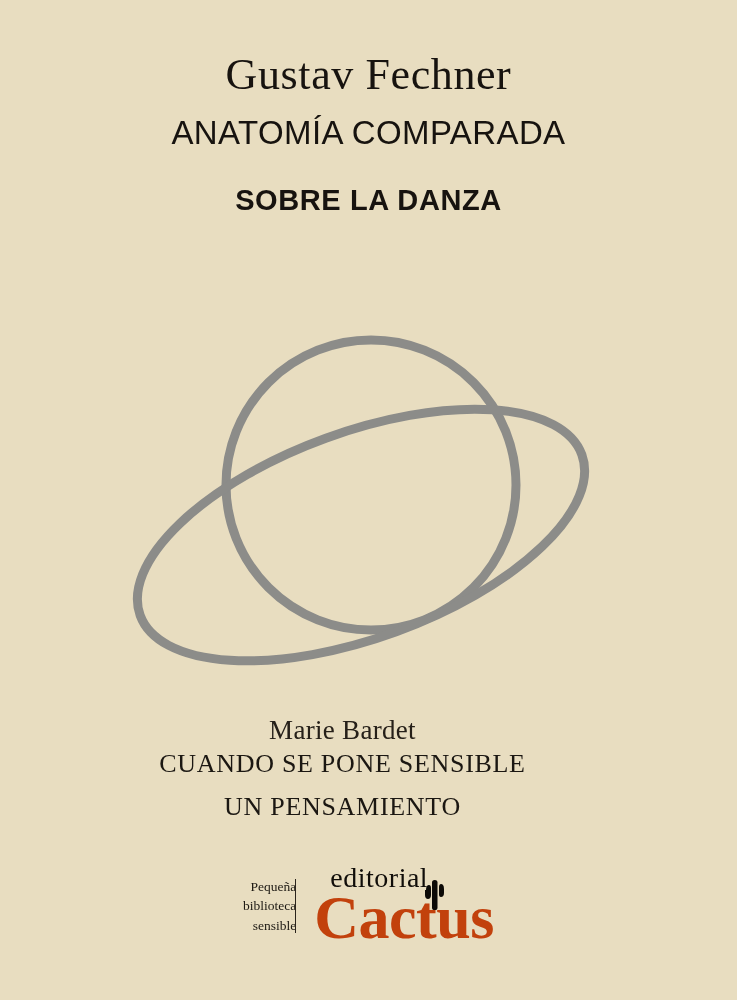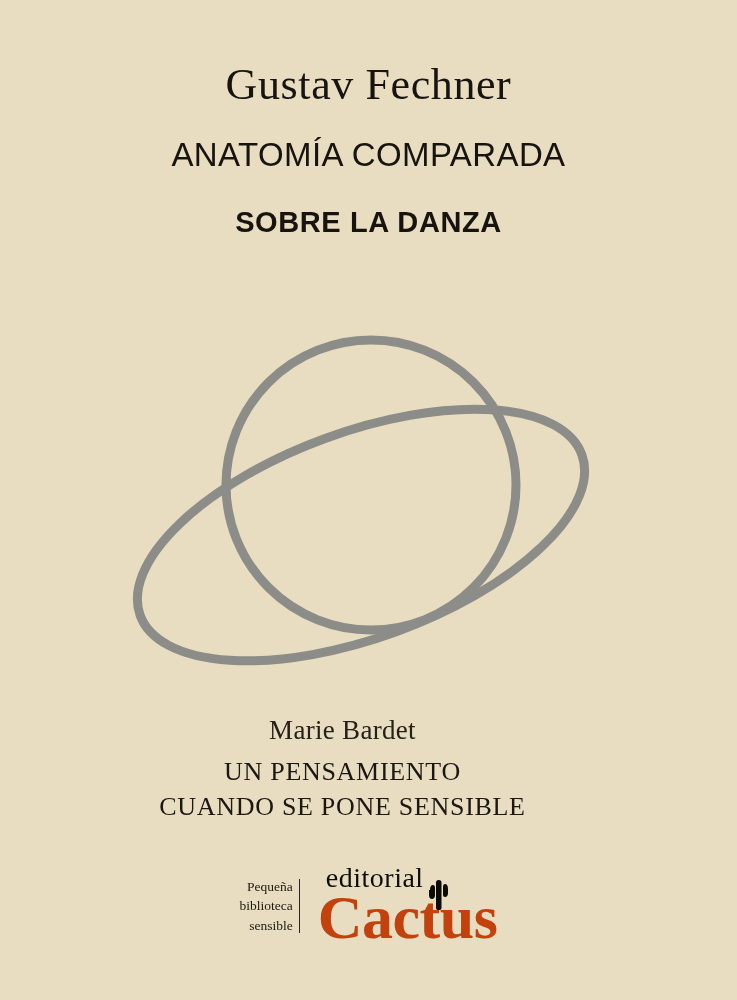--- a/index.html
+++ b/index.html
@@ -17,34 +17,34 @@
   }
   .cover {
     position: absolute;
     inset: 0;
     background: #e8ddc0;
   }
 
   
   .top-block {
     position: absolute;
-    top: 62px;
+    top: 52px;
     left: 0;
     width: 737px;
     text-align: center;
   }
   .author {
     font-family: "Liberation Serif", serif;
     font-size: 44px;
     letter-spacing: 0.6px;
     line-height: 1.05;
     color: #17130f;
   }
   .title {
-    margin-top: 26px;
+    margin-top: 14px;
     font-family: "Liberation Sans", sans-serif;
     font-size: 33px;
     font-weight: 400;
     line-height: 1.28;
     letter-spacing: 0.4px;
     color: #17130f;
     text-align: center;
   }
   .title .line {
     display: block;
@@ -106,41 +106,41 @@
     align-items: center;
     justify-content: center;
     gap: 18px;
   }
   .collection {
     font-family: "Liberation Serif", serif;
     font-size: 13.5px;
     line-height: 1.45;
     text-align: right;
     color: #1d1913;
-    padding-right: 7px;
+    padding-right: 0;
     position: relative;
   }
   .collection .rule {
     position: absolute;
     right: 0;
     top: 2px;
     bottom: 2px;
     width: 1px;
     background: #2a241c;
   }
   .imprint {
     text-align: left;
     line-height: 1;
   }
   .imprint-editorial {
     font-family: "Liberation Serif", serif;
     font-size: 28px;
     letter-spacing: 0.5px;
     color: #100d09;
-    margin-left: 8px;
+    margin-left: 16px;
   }
   .imprint-cactus {
     font-family: "Liberation Serif", serif;
     font-weight: 700;
     font-size: 62px;
     letter-spacing: -0.5px;
     color: #c2410c;
     position: relative;
     margin-top: -6px;
   }
@@ -173,22 +173,22 @@
 
         <circle cx="275" cy="155" r="145"></circle>
 
         <ellipse cx="265" cy="205" rx="235" ry="103" transform="rotate(-20 265 205)"></ellipse>
       </g>
     </svg>
   </div>
 
   <div class="credit-block">
     <div class="credit-name">Marie Bardet</div>
+    <div class="credit-line">CUANDO SE PONE SENSIBLE</div>
     <div class="credit-line first">UN PENSAMIENTO</div>
-    <div class="credit-line">CUANDO SE PONE SENSIBLE</div>
   </div>
 
   <div class="footer">
     <div class="collection">
       <div>Pequeña</div>
       <div>biblioteca</div>
       <div>sensible</div>
       <span class="rule"></span>
     </div>
 

